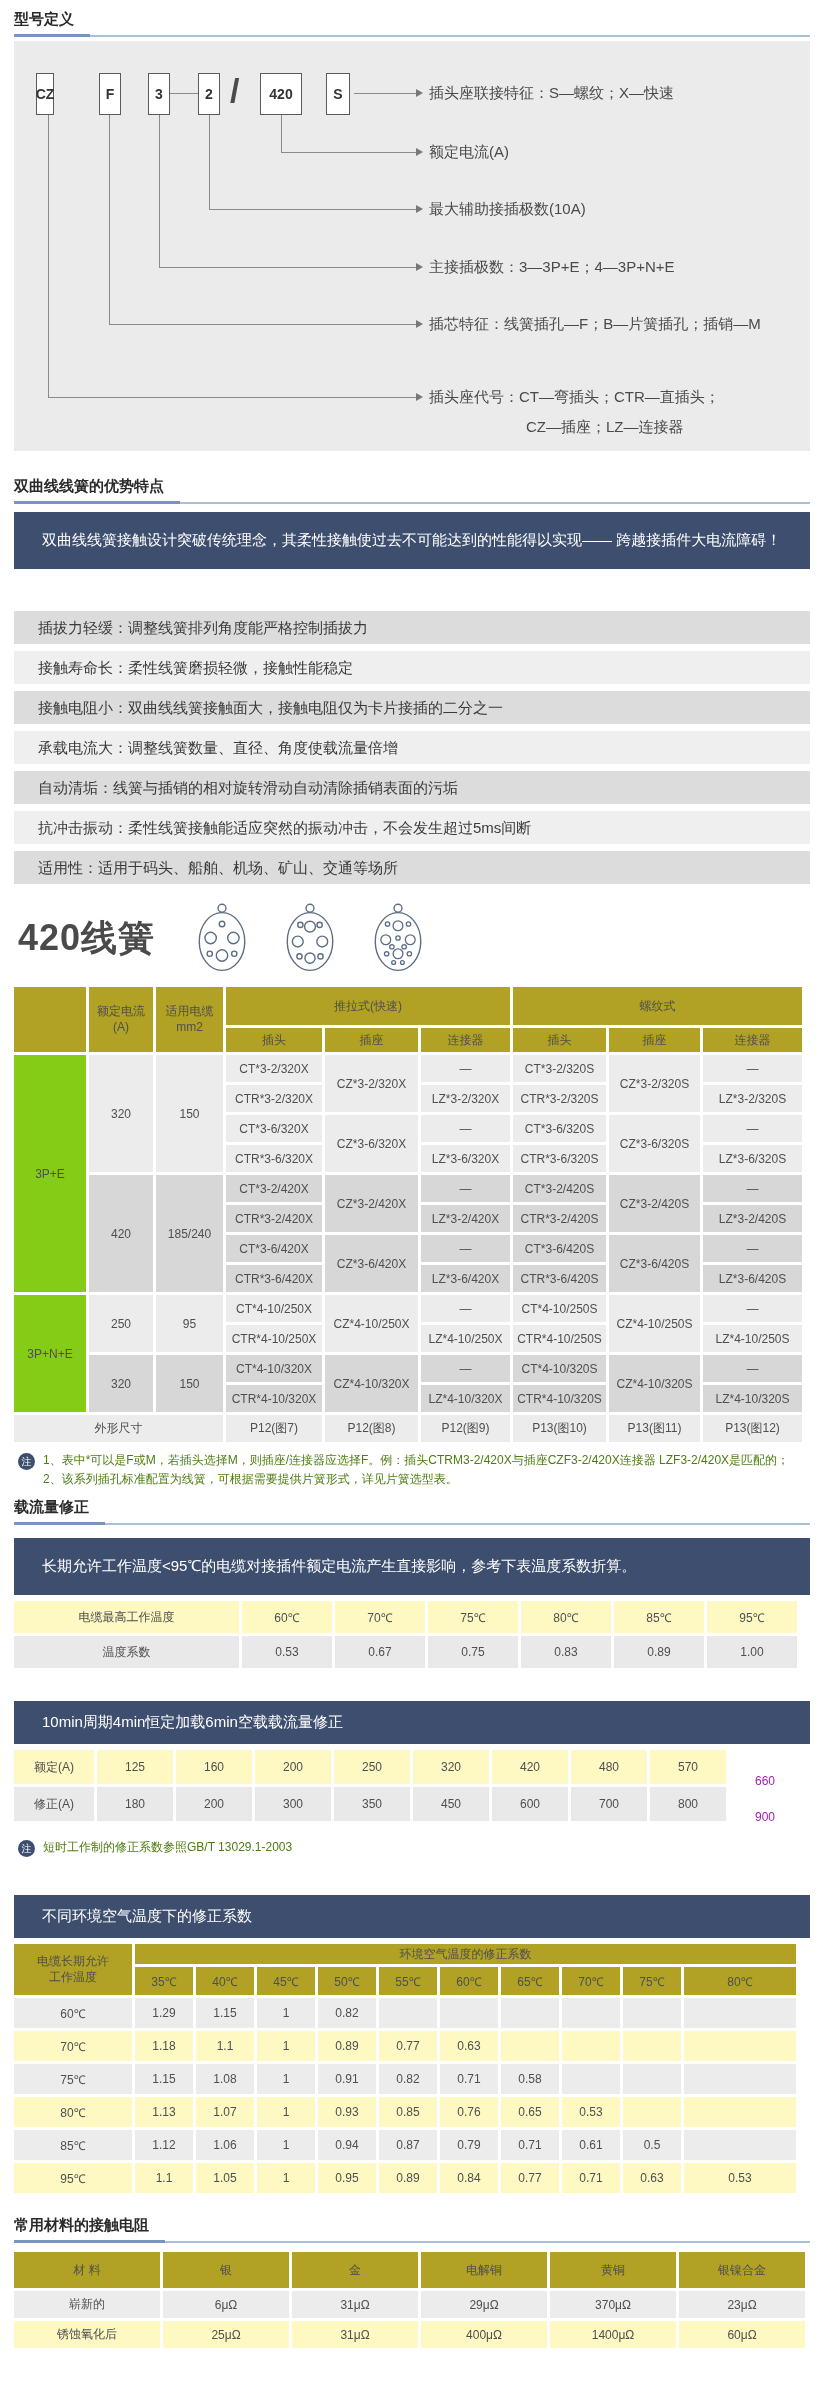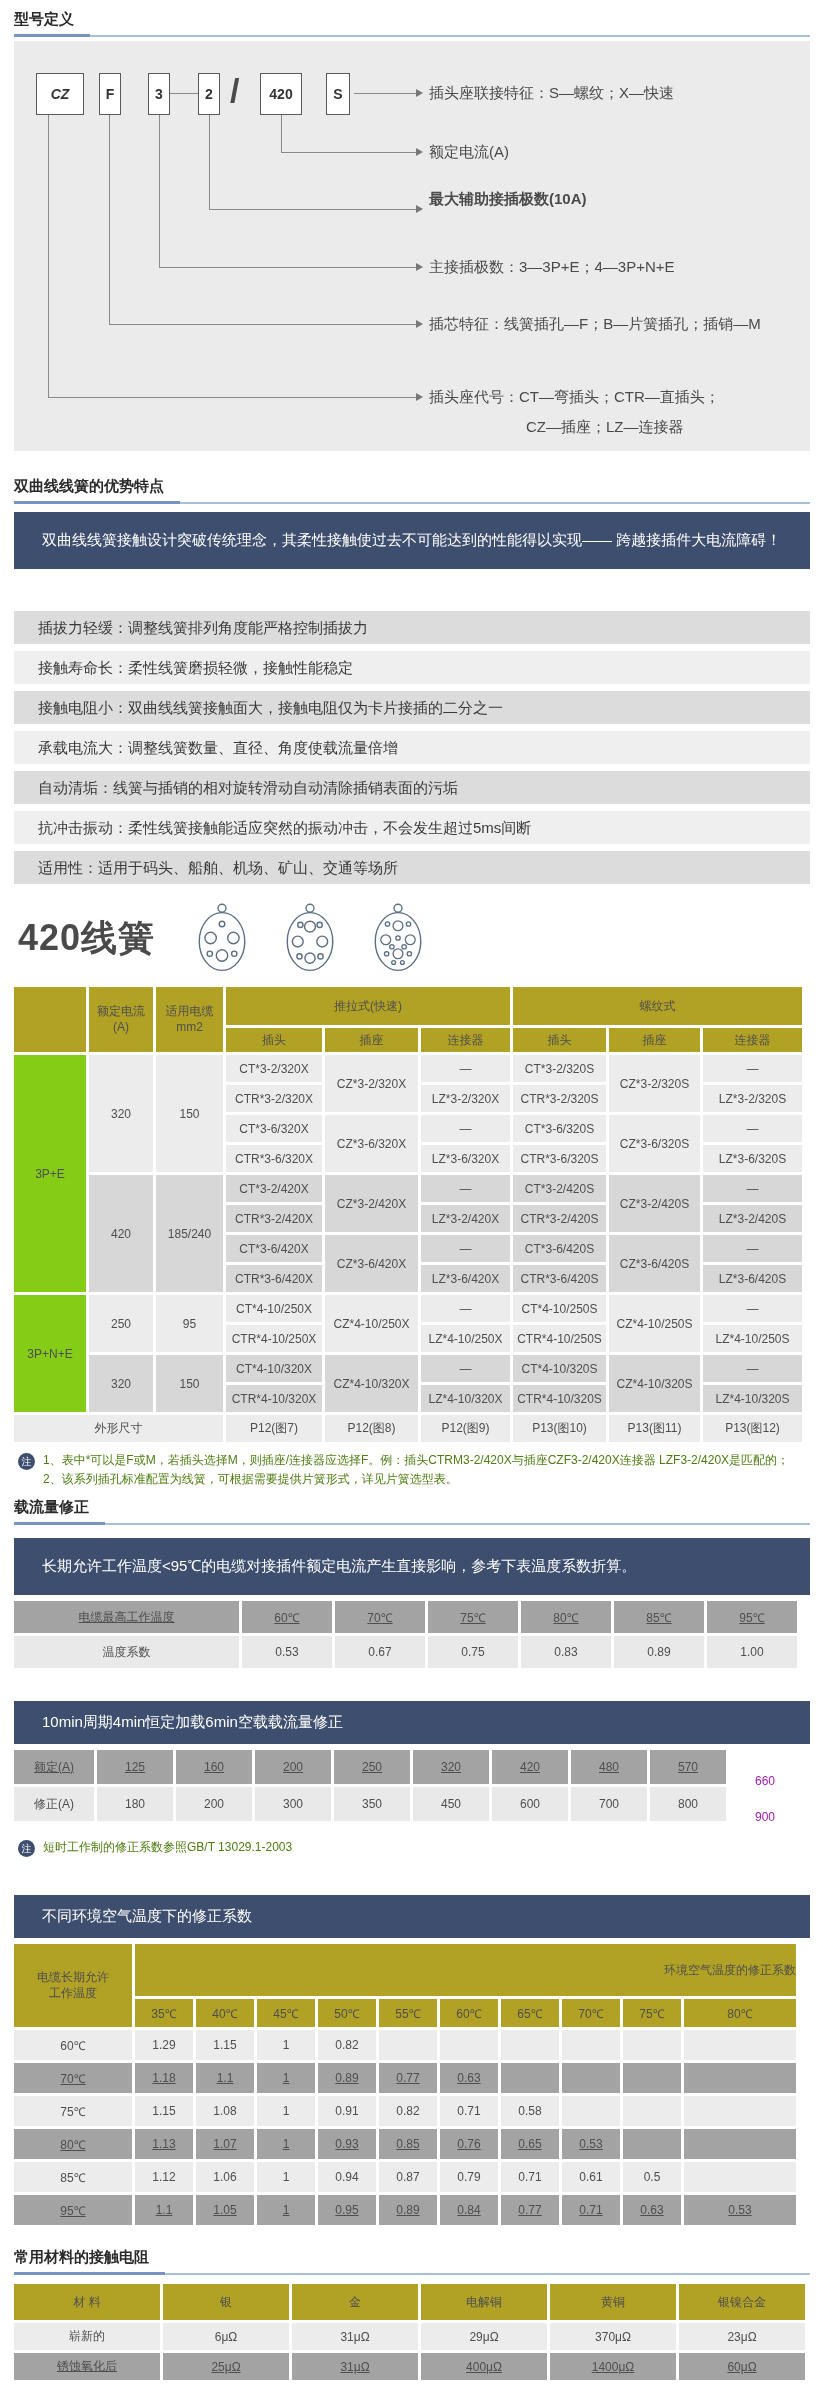--- a/index.html
+++ b/index.html
@@ -36,21 +36,21 @@
   .faces{display:flex;gap:26px;margin-left:36px;}
 
   
   table.grid{border-collapse:separate;border-spacing:3px;margin:0 11px;table-layout:fixed;}
   table.grid td{text-align:center;font-size:12px;color:#4f4f4f;height:27px;padding:0;overflow:hidden;vertical-align:middle;}
   td.olive{background:#b1a125;color:#fff;font-size:13px;}
   td.group{background:#84cc16;color:#fff;font-size:13px;}
   td.lt{background:#ececec;}
   td.dk{background:#d7d7d7;}
   td.lt2{background:#e9e9e9;}
-  td.dk2{background:#a3a3a3;text-decoration:underline;}
+  td.dk2{background:#fef9c3;}
   tr.hdr1 td{height:38px;}
   tr.hdr2 td{height:24px;}
   .hdr-sub{font-size:12px;line-height:1.3;}
 
   
   .note-row{display:flex;align-items:flex-start;margin:6px 18px 0;}
   .note-icon{width:17px;height:17px;border-radius:50%;background:#3e4e6f;color:#fff;font-size:10px;display:flex;align-items:center;justify-content:center;margin:2px 8px 0 0;flex:none;}
   .note-text{font-size:12px;color:#4d7c0f;line-height:1.55;}
 
   
@@ -68,21 +68,21 @@
 <body>
 
 <div class="page">
 
   <div class="sec-header mt-sec1">
     <span class="sec-title">型号定义</span>
     <span class="sec-line"></span>
   </div>
 
   <div class="panel">
-    <div class="mbox" style="left:22px;width:48px;font-style:italic;">CZ</div>
+    <div class="mbox" style="left:22px;width:18px;">CZ</div>
     <div class="mbox" style="left:85px;width:22px;">F</div>
     <div class="mbox" style="left:134px;width:22px;">3</div>
     <div class="hline" style="left:156px;top:52px;width:28px;"></div>
     <div class="mbox" style="left:184px;width:22px;">2</div>
     <div class="slash" style="left:216px;">/</div>
     <div class="mbox" style="left:246px;width:42px;">420</div>
     <div class="mbox" style="left:312px;width:24px;">S</div>
 
     <div class="hline" style="left:340px;top:52px;width:62px;"></div>
     <div class="arrow" style="left:402px;top:48px;"></div>
@@ -102,21 +102,21 @@
     <div class="vline" style="left:95px;top:74px;height:210px;"></div>
     <div class="hline" style="left:95px;top:283px;width:307px;"></div>
     <div class="arrow" style="left:402px;top:279px;"></div>
 
     <div class="vline" style="left:34px;top:74px;height:283px;"></div>
     <div class="hline" style="left:34px;top:356px;width:368px;"></div>
     <div class="arrow" style="left:402px;top:352px;"></div>
 
     <div class="dlabel" style="top:42px;">插头座联接特征：S—螺纹；X—快速</div>
     <div class="dlabel" style="top:101px;">额定电流(A)</div>
-    <div class="dlabel" style="top:148px;font-weight:bold;">最大辅助接插极数(10A)</div>
+    <div class="dlabel" style="top:158px;">最大辅助接插极数(10A)</div>
     <div class="dlabel" style="top:216px;">主接插极数：3—3P+E；4—3P+N+E</div>
     <div class="dlabel" style="top:273px;">插芯特征：线簧插孔—F；B—片簧插孔；插销—M</div>
     <div class="dlabel" style="top:346px;">插头座代号：CT—弯插头；CTR—直插头；</div>
     <div class="dlabel" style="top:376px;left:512px;">CZ—插座；LZ—连接器</div>
   </div>
 
   <div class="sec-header mt-sec2">
     <span class="sec-title">双曲线线簧的优势特点</span>
     <span class="sec-line"></span>
   </div>
@@ -442,21 +442,21 @@
         <col style="width:58px">
         <col style="width:58px">
       <col style="width:112px">
     </colgroup>
     <tbody>
         <tr>
       <td class="olive" rowspan="2">
         <div class="hdr-sub">电缆长期允许</div>
         <div class="hdr-sub">工作温度</div>
       </td>
-      <td class="olive" colspan="10" style="height:52px;text-align:right;">环境空气温度的修正系数</td>
+      <td class="olive" colspan="10" style="height:20px;">环境空气温度的修正系数</td>
     </tr>
     <tr>
       <td class="olive" style="height:28px;margin-top:33px;">35℃</td>
       <td class="olive">40℃</td>
       <td class="olive">45℃</td>
       <td class="olive">50℃</td>
       <td class="olive">55℃</td>
       <td class="olive">60℃</td>
       <td class="olive">65℃</td>
       <td class="olive">70℃</td>

